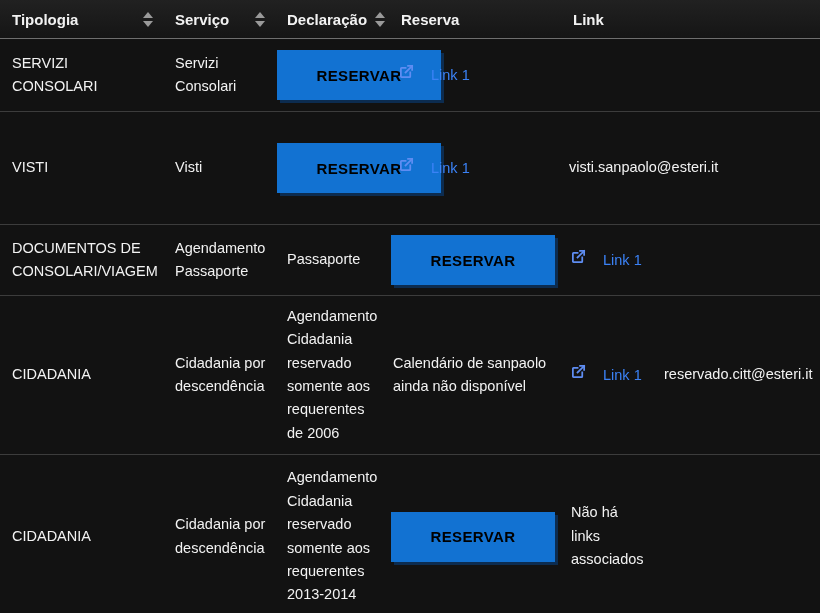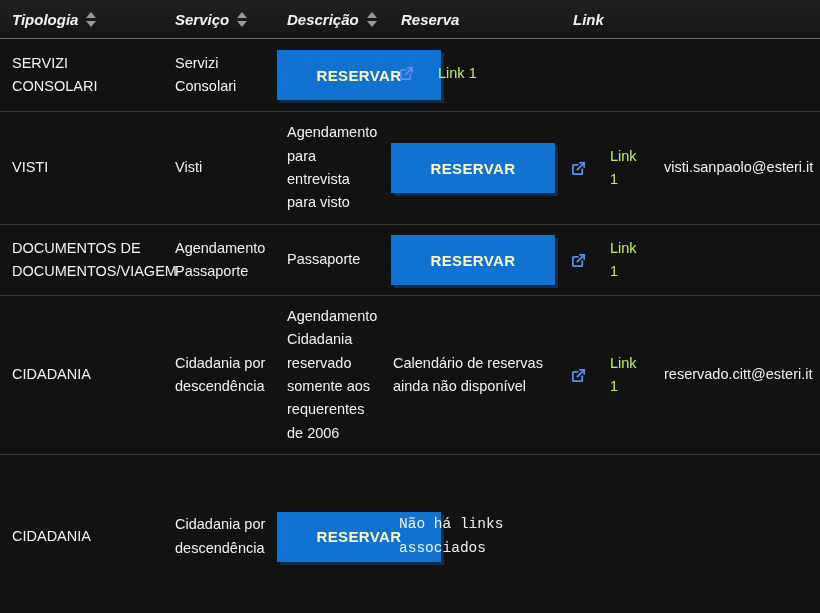--- a/index.html
+++ b/index.html
@@ -15,22 +15,22 @@
     grid-template-columns:165px 112px 114px 172px 95px 1fr;
     align-items:center;
   }
   .thead{
     height:38px;
     background:linear-gradient(#212121,#151515);
     border-bottom:1px solid #6e6e6e;
     font-weight:bold;font-size:15px;
   }
   .th{
-    display:flex;align-items:center;justify-content:flex-start;
-    padding:0 12px 0 10px;white-space:nowrap;font-style:italic;
+    display:flex;align-items:center;justify-content:space-between;
+    padding:0 12px 0 10px;white-space:nowrap;
   }
   .th:first-child{padding-left:12px;}
   .sort{display:inline-flex;flex-direction:column;gap:3px;margin-left:8px;cursor:pointer;}
   .sort i{display:block;width:0;height:0;border-left:5px solid transparent;border-right:5px solid transparent;}
   .sort .up{border-bottom:6px solid #9a9a9a;}
   .sort .down{border-top:6px solid #9a9a9a;}
   .tr{
     border-bottom:1px solid #3c3c3c;
     font-size:14.5px;line-height:1.62;
     background:#121212;
@@ -39,32 +39,32 @@
   .tbody .tr:nth-child(2){height:112px;}
   .tbody .tr:nth-child(3){height:70px;}
   .tbody .tr:nth-child(4){height:158px;}
   .tbody .tr:nth-child(5){height:163px;border-bottom:none;}
   .td{padding:0 10px;}
   .c-tip{padding-left:12px;}
   .c-res{padding:0;}
   .btn{
     width:164px;height:50px;
     background:#1272d2;border:none;
-    color:#fef9c3;font-weight:bold;font-size:15px;letter-spacing:.4px;
+    color:#000000;font-weight:bold;font-size:15px;letter-spacing:.4px;
     font-family:inherit;cursor:pointer;
     box-shadow:3px 3px 0 #0c2c50;
   }
   .res-text{display:block;padding:0 8px 0 2px;}
   .link{
-    color:#bef264;text-decoration:none;
-    display:inline-flex;align-items:center;gap:24px;
+    color:#3b82f6;text-decoration:none;
+    display:inline-flex;align-items:flex-start;gap:17px;
     font-size:14.5px;cursor:pointer;
   }
   .lnk-ic{width:15px;height:15px;flex:0 0 auto;}
-  .no-link{display:block;padding-right:14px;font-family:Liberation Mono, monospace;}
+  .no-link{display:block;padding-right:14px;}
   .c-lnk{padding-left:8px;}
   .c-eml{white-space:nowrap;padding-left:6px;}
 </style>
 </head>
 <body>
 
 <div class="table">
   <div class="thead">
     <div class="th">
       <span>Tipologia</span>
@@ -74,21 +74,21 @@
         </span>
     </div>
     <div class="th">
       <span>Serviço</span>
       <span class="sort">
           <i class="up"></i>
           <i class="down"></i>
         </span>
     </div>
     <div class="th">
-      <span>Descrição</span>
+      <span>Declaração</span>
       <span class="sort">
           <i class="up"></i>
           <i class="down"></i>
         </span>
     </div>
     <div class="th">
       <span>Reserva</span>
     </div>
     <div class="th">
       <span>Link</span>
@@ -112,41 +112,40 @@
         <span class="lnk-label">Link 1</span>
       </a>
       
     </div>
     <div class="td c-eml"></div>
   </div>
 
   <div class="tr">
     <div class="td c-tip">VISTI</div>
     <div class="td c-ser">Visti</div>
-    <div class="td c-des">Agendamento para entrevista para visto</div>
     <div class="td c-res">
       <button class="btn">RESERVAR</button>
       
     </div>
     <div class="td c-lnk">
       <a class="link" href="#">
         <svg class="lnk-ic" viewBox="0 0 24 24" fill="none" stroke="#5f8df2" stroke-width="2.8" stroke-linecap="square">
           <path d="M18 13.5V20a1 1 0 0 1-1 1H4a1 1 0 0 1-1-1V7a1 1 0 0 1 1-1h6.5"></path>
           <path d="M14.5 3H21v6.5"></path>
           <path d="M10.5 13.5L21 3"></path>
         </svg>
         <span class="lnk-label">Link 1</span>
       </a>
       
     </div>
     <div class="td c-eml">visti.sanpaolo@esteri.it</div>
   </div>
 
   <div class="tr">
-    <div class="td c-tip">DOCUMENTOS DE DOCUMENTOS/VIAGEM</div>
+    <div class="td c-tip">DOCUMENTOS DE CONSOLARI/VIAGEM</div>
     <div class="td c-des">Agendamento Passaporte</div>
     <div class="td c-ser">Passaporte</div>
     <div class="td c-res">
       <button class="btn">RESERVAR</button>
       
     </div>
     <div class="td c-lnk">
       <a class="link" href="#">
         <svg class="lnk-ic" viewBox="0 0 24 24" fill="none" stroke="#5f8df2" stroke-width="2.8" stroke-linecap="square">
           <path d="M18 13.5V20a1 1 0 0 1-1 1H4a1 1 0 0 1-1-1V7a1 1 0 0 1 1-1h6.5"></path>
@@ -159,39 +158,40 @@
     </div>
     <div class="td c-eml"></div>
   </div>
 
   <div class="tr">
     <div class="td c-tip">CIDADANIA</div>
     <div class="td c-ser">Cidadania por descendência</div>
     <div class="td c-des">Agendamento Cidadania reservado somente aos requerentes de 2006</div>
     <div class="td c-res">
 
-      <span class="res-text">Calendário de reservas ainda não disponível</span>
+      <span class="res-text">Calendário de sanpaolo ainda não disponível</span>
     </div>
     <div class="td c-lnk">
       <a class="link" href="#">
         <svg class="lnk-ic" viewBox="0 0 24 24" fill="none" stroke="#5f8df2" stroke-width="2.8" stroke-linecap="square">
           <path d="M18 13.5V20a1 1 0 0 1-1 1H4a1 1 0 0 1-1-1V7a1 1 0 0 1 1-1h6.5"></path>
           <path d="M14.5 3H21v6.5"></path>
           <path d="M10.5 13.5L21 3"></path>
         </svg>
         <span class="lnk-label">Link 1</span>
       </a>
       
     </div>
     <div class="td c-eml">reservado.citt@esteri.it</div>
   </div>
 
   <div class="tr">
     <div class="td c-tip">CIDADANIA</div>
     <div class="td c-ser">Cidadania por descendência</div>
+    <div class="td c-des">Agendamento Cidadania reservado somente aos requerentes 2013-2014</div>
     <div class="td c-res">
       <button class="btn">RESERVAR</button>
       
     </div>
     <div class="td c-lnk">
 
       <span class="no-link">Não há links associados</span>
     </div>
     <div class="td c-eml"></div>
   </div>

